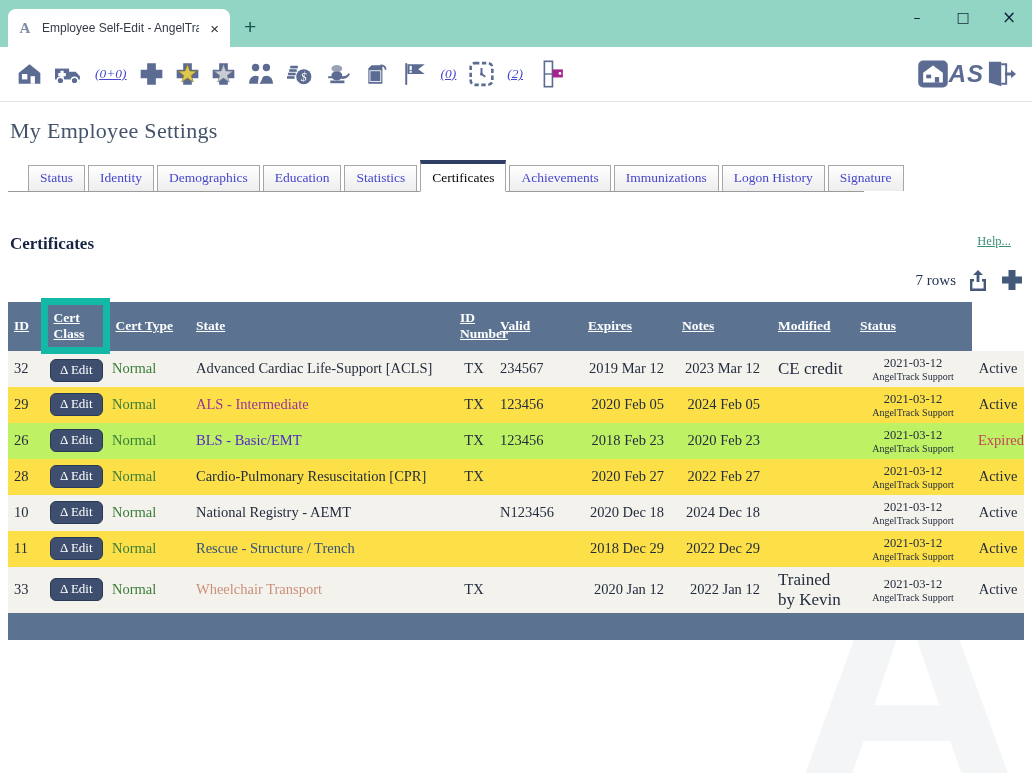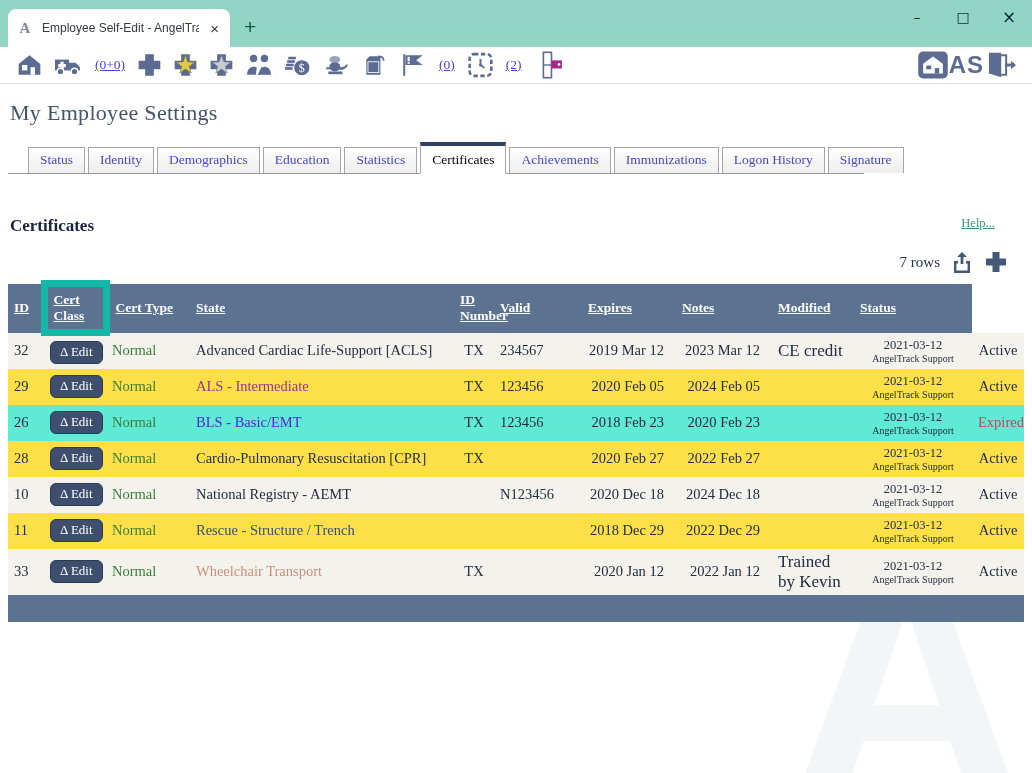--- a/index.html
+++ b/index.html
@@ -14,29 +14,29 @@
              display:flex; align-items:center; justify-content:center; }
   .tab-title { font-family:"Liberation Sans",sans-serif; font-size:12px; color:#333a45; white-space:nowrap;
                overflow:hidden; flex:1; }
   .tab-close { font-family:"Liberation Sans",sans-serif; font-size:15px; color:#333; cursor:pointer; padding:0 3px; }
   .newtab { font-family:"Liberation Sans",sans-serif; font-size:21px; color:#125a4a; margin:0 0 8px 14px; cursor:pointer; }
   .win-controls { position:absolute; top:0; right:0; height:34px; display:flex; }
   .win-btn { width:46px; height:34px; display:flex; align-items:center; justify-content:center;
              font-family:"DejaVu Sans",sans-serif; font-size:14px; color:#12263c; cursor:pointer; }
 
   
-  .toolbar { height:37px; background:#fff; border-bottom:1px solid #e3e3e3;
-             display:flex; align-items:center; padding:0 16px; gap:9px; }
+  .toolbar { height:55px; background:#fff; border-bottom:1px solid #e3e3e3;
+             display:flex; align-items:center; padding:0 16px; gap:9px;font-style:italic; }
   .toolbar svg { display:block; }
   .tb-link { font-size:13.5px; color:#4747cf; text-decoration:underline; margin:0 2px; cursor:pointer; }
   .tb-right { margin-left:auto; display:flex; align-items:center; }
   .tb-initials { font-family:"Liberation Sans",sans-serif; font-weight:700; font-size:24px; color:#5b6b92; letter-spacing:1px; }
 
   
-  .content { padding:6px 20px 0 8px; position:relative; z-index:1; }
+  .content { padding:6px 4px 0 8px; position:relative; z-index:1; }
   h1.page-title { font-size:22px; font-weight:400; color:#44536a; margin:10px 0 16px 2px; letter-spacing:.3px; }
 
   .tabstrip { display:flex; align-items:flex-end; border-bottom:1px solid #9a9a9a;
               width:856px; padding-left:20px; }
   .tab { border:1px solid #a6a6a6; border-bottom:none; background:linear-gradient(#ffffff,#ededed);
          color:#4646cd; font-size:13.5px; padding:4px 11px 5px; margin-right:3px; cursor:pointer; white-space:nowrap; }
   .tab.active { background:#fff; color:#000; border-top:4px solid #2e3f63; padding-top:6px;
                 margin-bottom:-1px; border-bottom:1px solid #fff; }
 
   .section-head { display:flex; justify-content:space-between; align-items:flex-start; margin:42px 2px 14px; }
@@ -52,21 +52,21 @@
 
   
   table.certs { width:1016px; border-collapse:collapse; table-layout:fixed; }
   table.certs th { background:#5b7390; color:#fff; font-size:13.5px; font-weight:700;
                    text-align:left; padding:5px 6px; }
   table.certs th .hlink { text-decoration:underline; cursor:pointer; }
   th.sorted { background:#4c617c; border:7px solid #14b8a6; }
   td { font-size:14.5px; color:#232d3f; padding:3px 6px; height:36px; vertical-align:middle; }
   tr.odd td { background:#f4f2ec; }
   tr.even td { background:#fde047; }
-  tr.expired td { background:#5eead4; }
+  tr.expired td { background:#bef264; }
   .c-right { text-align:right; padding-right:12px; }
   .c-center { text-align:center; }
   .edit-btn { display:inline-block; background:#3d4e6e; color:#fff; font-size:13px;
               border:1px solid #2b3a54; border-radius:6px; padding:2px 9px 3px; cursor:pointer; white-space:nowrap; }
   .cert-class { color:#3a7d3a; }
   .cert-type { cursor:pointer; }
   .notes-cell { font-size:17px; }
   .mod-date { font-size:12.5px; text-align:center; }
   .mod-by { font-size:10px; text-align:center; }
   tfoot td { background:#5b7390; height:27px; padding:0; }

